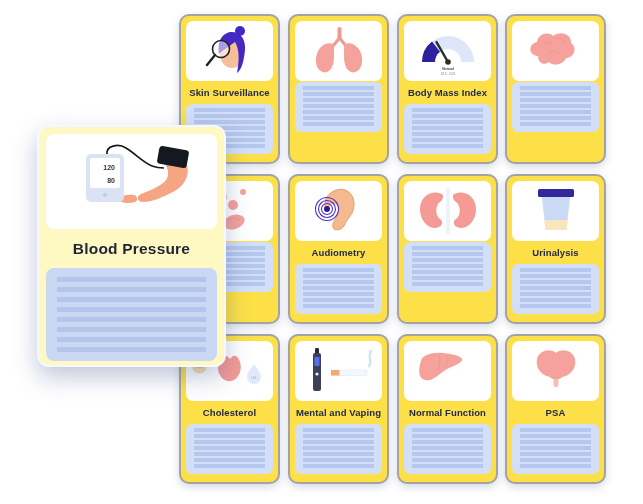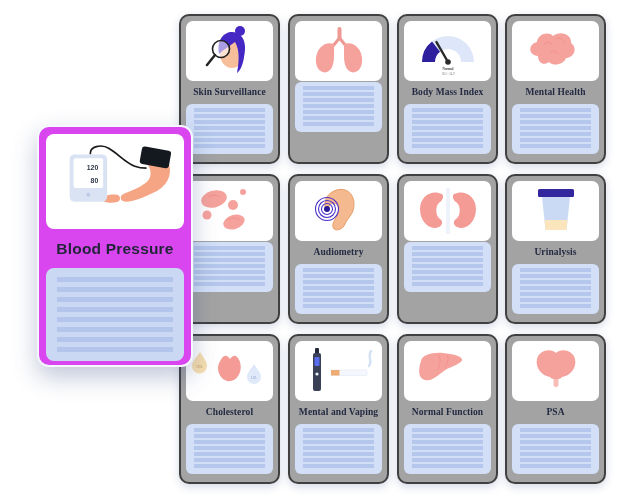--- a/index.html
+++ b/index.html
@@ -4,22 +4,22 @@
 <style>
   html,body{margin:0;padding:0;}
   body{
     width:643px;height:504px;position:relative;overflow:hidden;
     background:#ffffff;
     font-family:"Liberation Sans", sans-serif;
   }
   
   .card{
     position:absolute;width:101px;height:150px;box-sizing:border-box;
-    background:#a3a3a3;border:2px solid #404040;border-radius:10px;
-    padding:5px;box-shadow:0 3px 8px rgba(60,80,140,.22);font-family:Liberation Serif, serif;
+    background:#fde047;border:2px solid #a3a3a3;border-radius:10px;
+    padding:5px;box-shadow:0 3px 8px rgba(60,80,140,.22);
   }
   .c0{left:179px}.c1{left:288px}.c2{left:397px}.c3{left:505px}
   .r0{top:14px}.r1{top:174px}.r2{top:334px}
   .illo{
     height:60px;background:#ffffff;border-radius:7px;
     display:flex;align-items:center;justify-content:center;overflow:hidden;
   }
   .card-title{
     height:22px;display:flex;align-items:center;justify-content:center;
     font-size:9.5px;font-weight:bold;color:#232A42;letter-spacing:.1px;
@@ -29,22 +29,22 @@
     height:50px;background:#D2DFF7;border-radius:6px;
     padding:4px 8px;box-sizing:border-box;margin-top:1px;
   }
   .skel-lines{
     height:100%;
     background:repeating-linear-gradient(to bottom,
       #B5C7EC 0px,#B5C7EC 4px,transparent 4px,transparent 6px);
   }
   
   .featured{
-    position:absolute;left:37px;top:125px;width:156px;height:242px;box-sizing:border-box;
-    background:#d946ef;border:2px solid #F5F8FE;border-radius:12px;
+    position:absolute;left:37px;top:125px;width:189px;height:242px;box-sizing:border-box;
+    background:#fef9c3;border:2px solid #F5F8FE;border-radius:12px;
     padding:7px;box-shadow:0 10px 24px rgba(50,70,130,.30);z-index:10;
   }
   .featured .illo-big{
     height:95px;background:#ffffff;border-radius:8px;
     display:flex;align-items:center;justify-content:center;overflow:hidden;
   }
   .featured .featured-title{
     height:39px;display:flex;align-items:center;justify-content:center;
     font-size:15.5px;font-weight:bold;color:#1F2537;letter-spacing:.2px;
   }
@@ -108,21 +108,20 @@
     </div>
 </div>
 
 <div class="card c3 r0">
   <div class="illo">
     <svg width="84" height="54" viewBox="0 0 84 54">
       <path d="M24 32 C14 31 14 20 23 18 C24 10 34 7 39 12 C46 6 58 10 57 19 C64 24 60 34 52 34 C50 40 40 43 35 38 C30 42 24 39 24 32 Z" fill="#F6A29C"></path>
       <path d="M30 20 C33 17 37 18 38 21 M42 15 C46 13 50 15 50 19 M36 28 C39 26 43 27 44 30" stroke="#EE8E86" stroke-width="0.9" fill="none"></path>
     </svg>
   </div>
-  <div class="card-title">Mental Health</div>
   <div class="skel">
       <div class="skel-lines"></div>
     </div>
 </div>
 
 <div class="card c0 r1">
   <div class="illo">
     <svg width="84" height="54" viewBox="0 0 84 54">
       <ellipse cx="26" cy="15" rx="13" ry="8.5" transform="rotate(-14 26 15)" fill="#F6A29C"></ellipse>
       <circle cx="45" cy="21" r="5" fill="#F6A29C"></circle>

